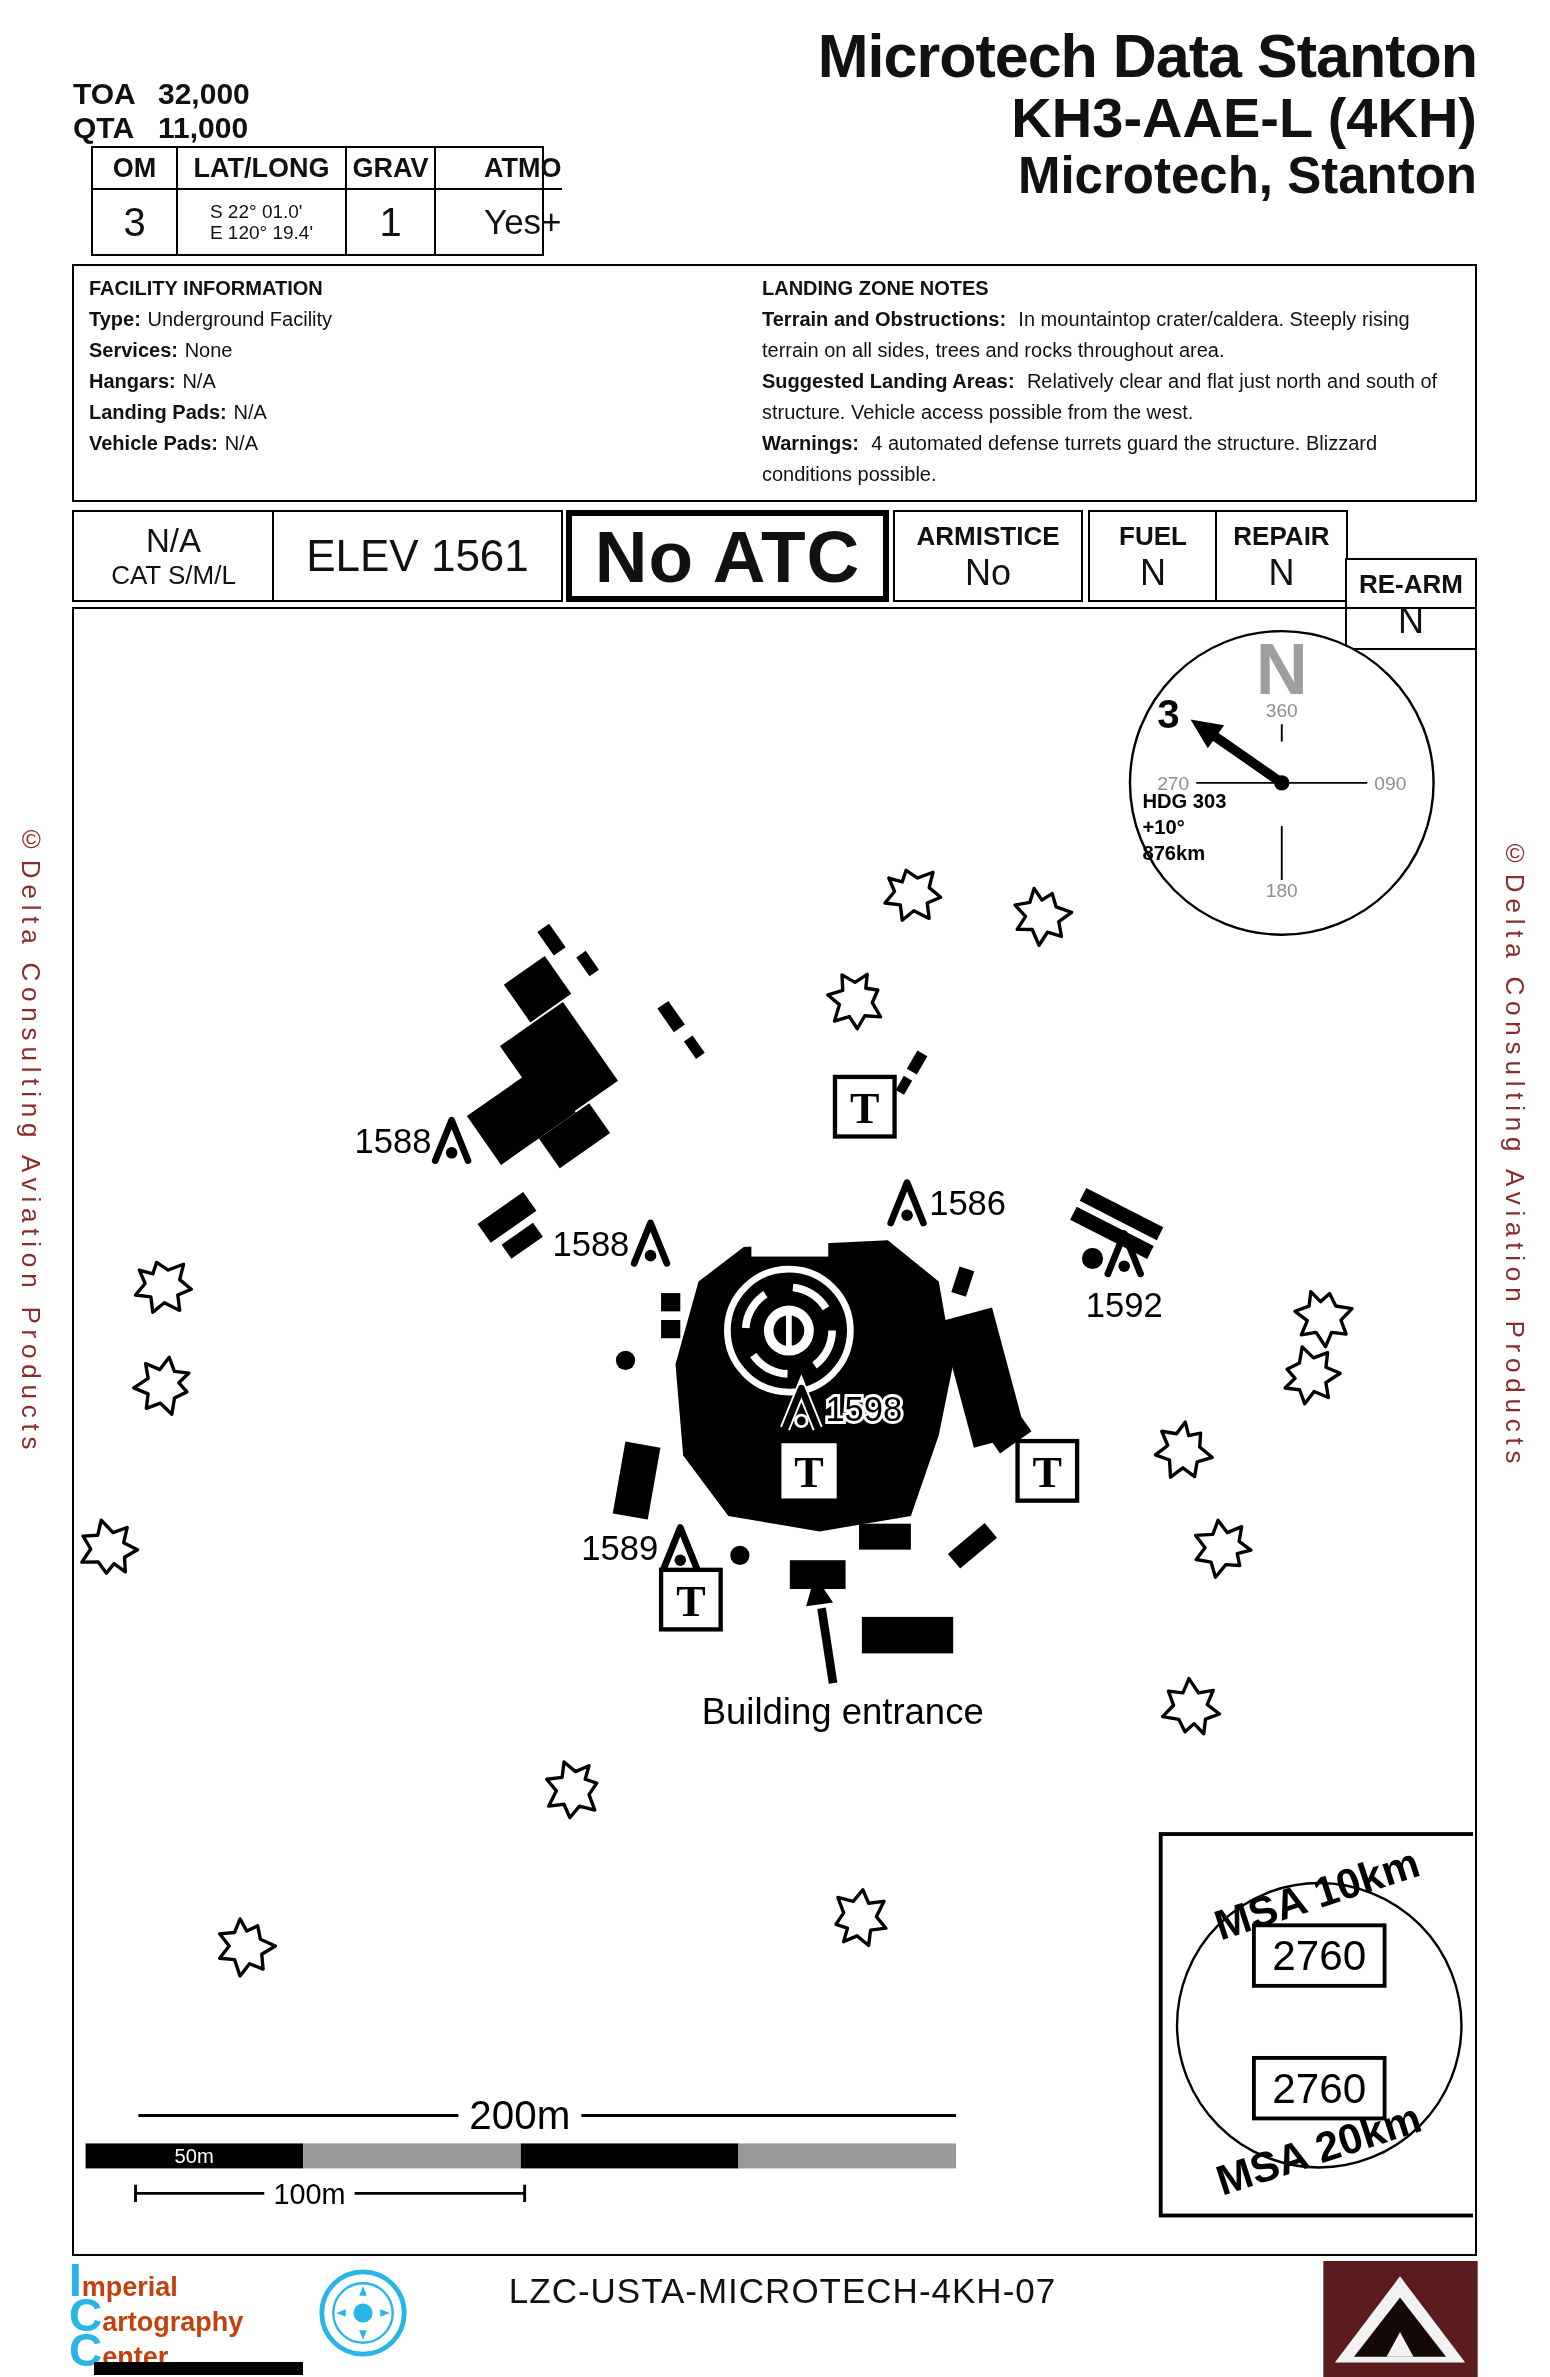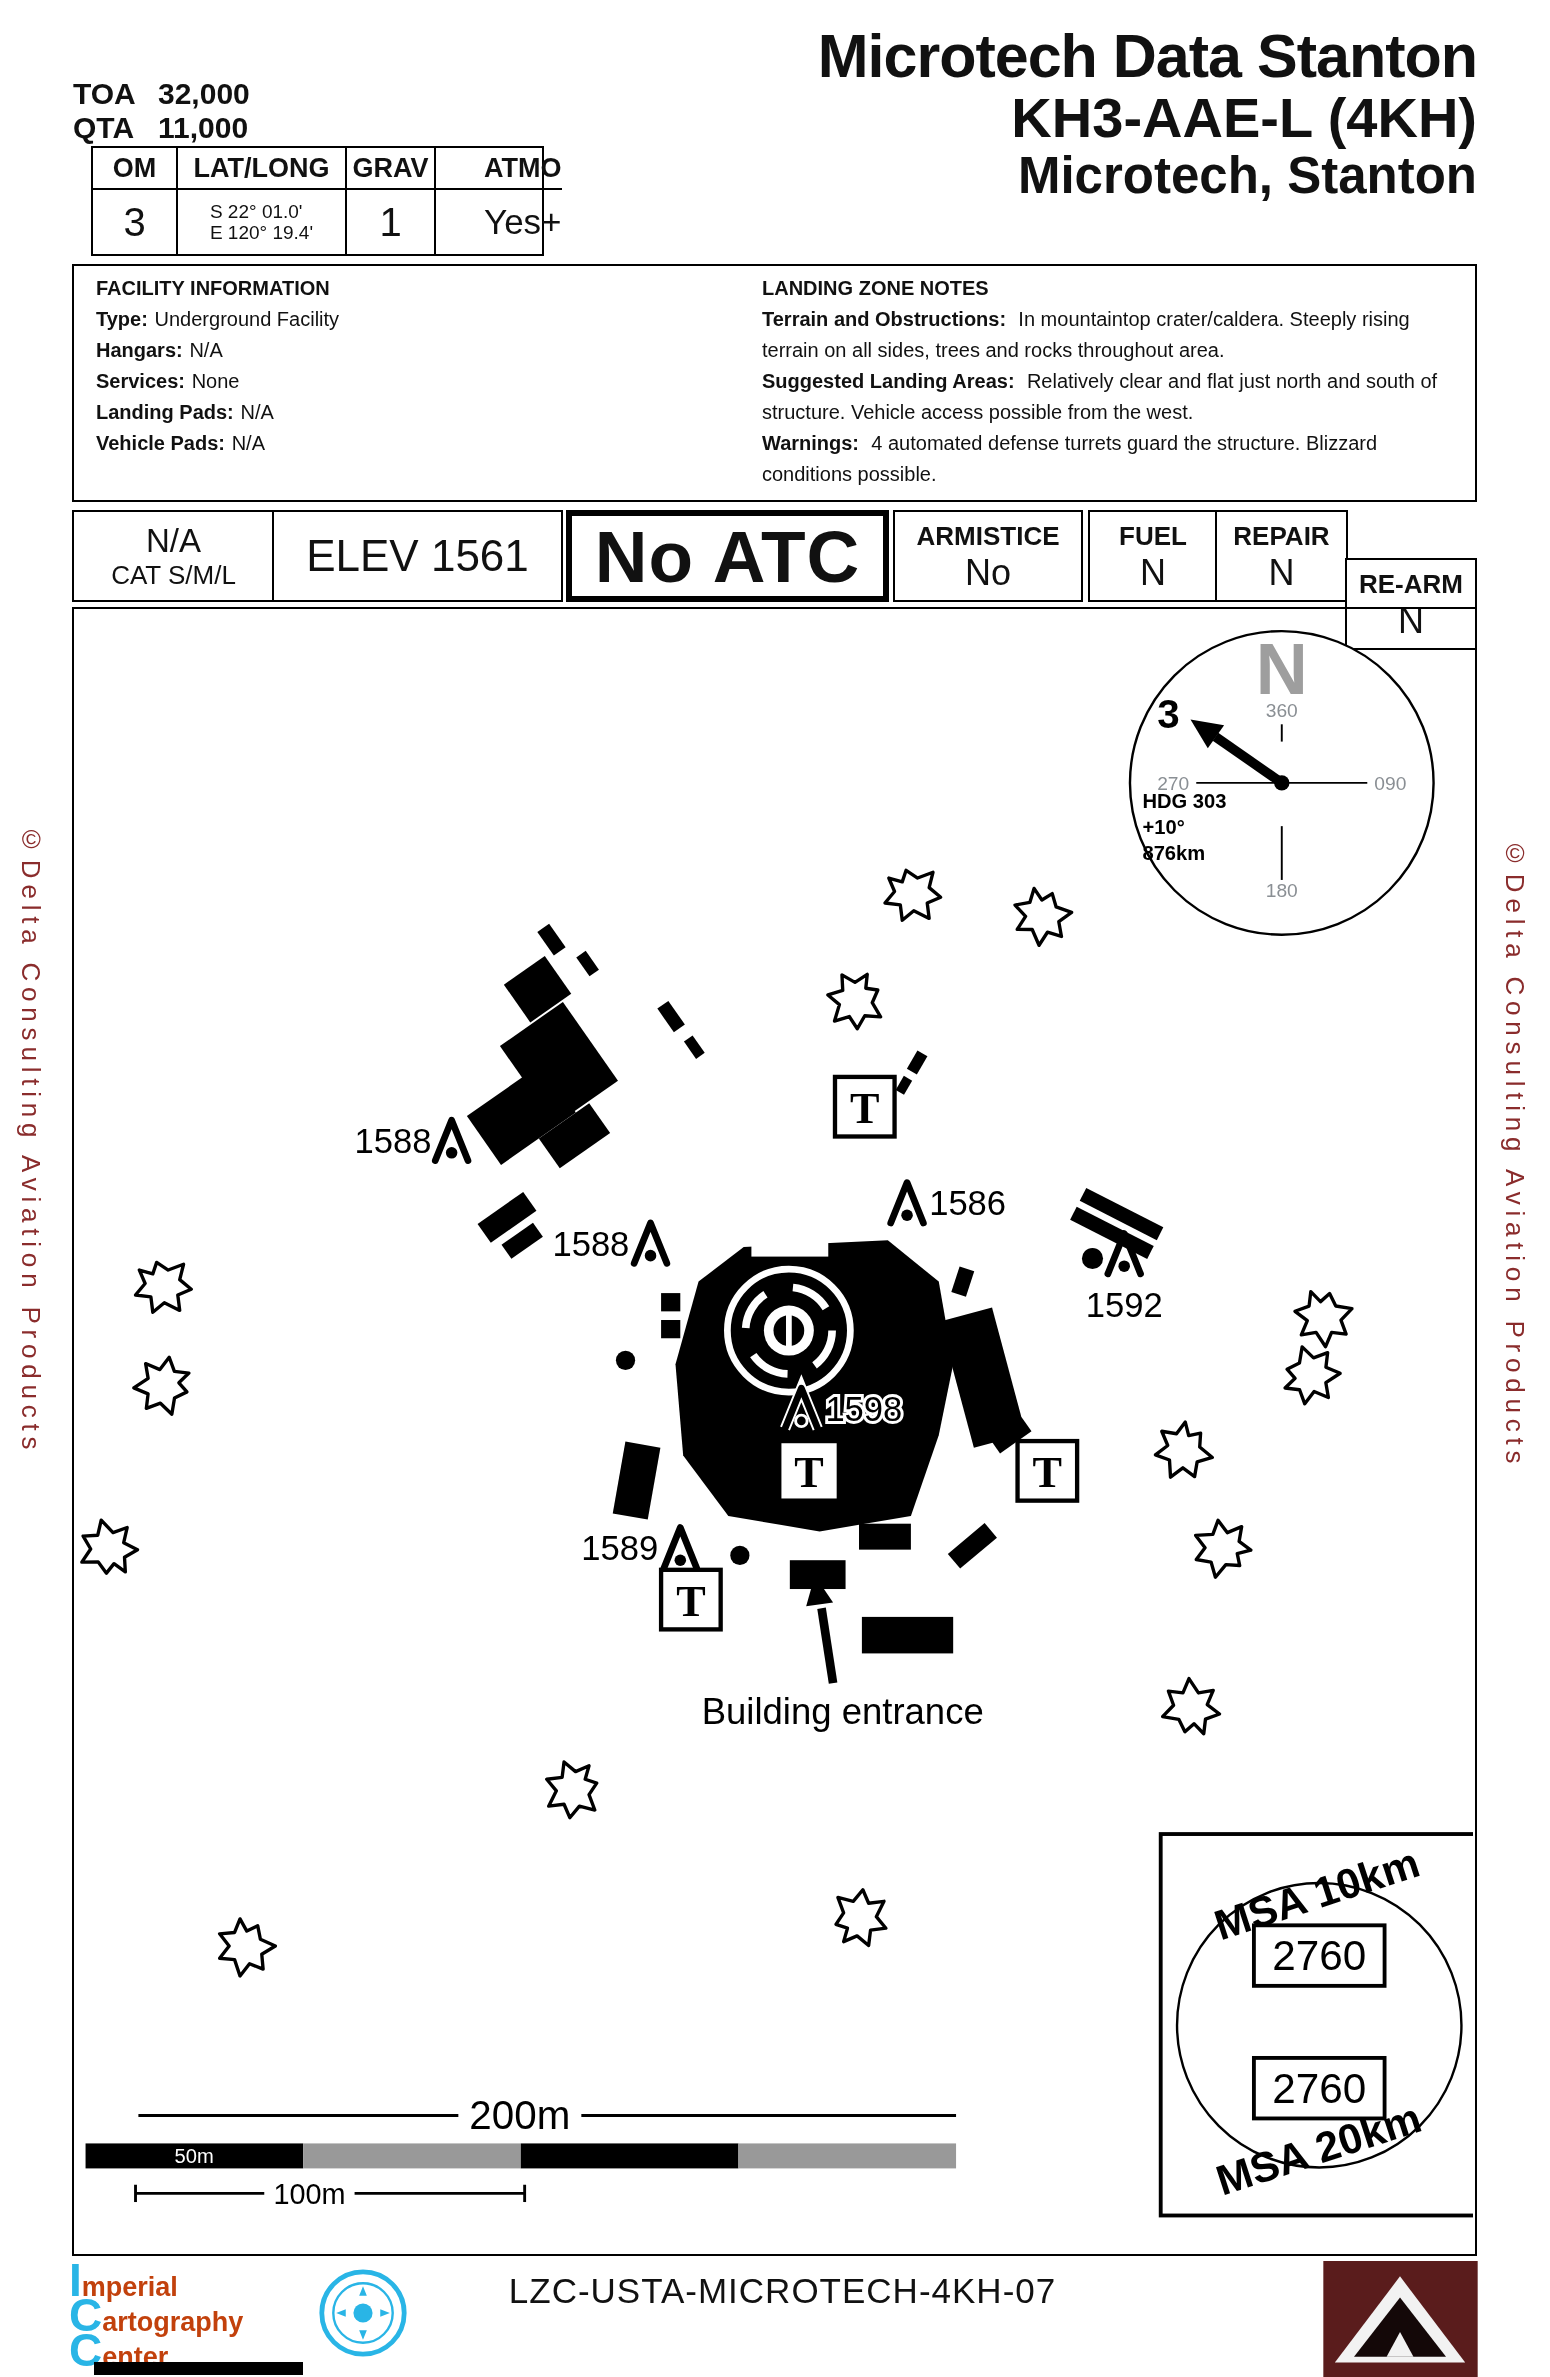--- a/index.html
+++ b/index.html
@@ -25,21 +25,21 @@
   .atmo-val{font-size:35px;}
   .title-block{right:74px;top:25px;text-align:right;font-weight:bold;}
   .title-main{font-size:61px;line-height:63px;letter-spacing:-1px;}
   .title-code{font-size:56px;line-height:60px;}
   .title-loc{font-size:51px;line-height:56px;}
   
   .facility-box{left:72px;top:264px;width:1405px;height:238px;}
   .fac-col{position:absolute;top:6.7px;font-size:20px;line-height:31px;}
   .fac-col b{margin-right:6.7px;}
   .fac-heading{font-weight:bold;font-size:20px;}
-  .fac-left{left:22px;width:624px;}
+  .fac-left{left:15px;width:624px;}
   .fac-right{left:688px;width:706px;}
   .note{margin:0;}
   
   .sbox{top:510px;height:92px;background:#fff;border:2.9px solid #000;
     display:flex;flex-direction:column;align-items:center;justify-content:center;}
   .sbox .l1{font-size:33px;line-height:38px;}
   .sbox .l2{font-size:26px;line-height:31px;}
   .sbox .slabel{font-size:26px;font-weight:bold;line-height:33px;}
   .sbox .sval{font-size:36px;line-height:40px;}
   .elev-text{font-size:44px;}
@@ -97,22 +97,22 @@
   <div class="abs title-block">
     <div class="title-main">Microtech Data Stanton</div>
     <div class="title-code">KH3-AAE-L (4KH)</div>
     <div class="title-loc">Microtech, Stanton</div>
   </div>
 
   <div class="abs bordered facility-box">
     <div class="fac-col fac-left">
       <div class="fac-heading">FACILITY INFORMATION</div>
       <div><b>Type:</b><span>Underground Facility</span></div>
+      <div><b>Services:</b><span>None</span></div>
       <div><b>Hangars:</b><span>N/A</span></div>
-      <div><b>Services:</b><span>None</span></div>
       <div><b>Landing Pads:</b><span>N/A</span></div>
       <div><b>Vehicle Pads:</b><span>N/A</span></div>
     </div>
     <div class="fac-col fac-right">
       <div class="fac-heading">LANDING ZONE NOTES</div>
       <p class="note"><b>Terrain and Obstructions:</b> <span>In mountaintop crater/caldera.  Steeply rising terrain on all sides, trees and rocks throughout area.</span></p>
       <p class="note"><b>Suggested Landing Areas:</b> <span>Relatively clear and flat just north and south of structure.  Vehicle access possible from the west.</span></p>
       <p class="note"><b>Warnings:</b> <span>4 automated defense turrets guard the structure.  Blizzard conditions possible.</span></p>
     </div>
   </div>

